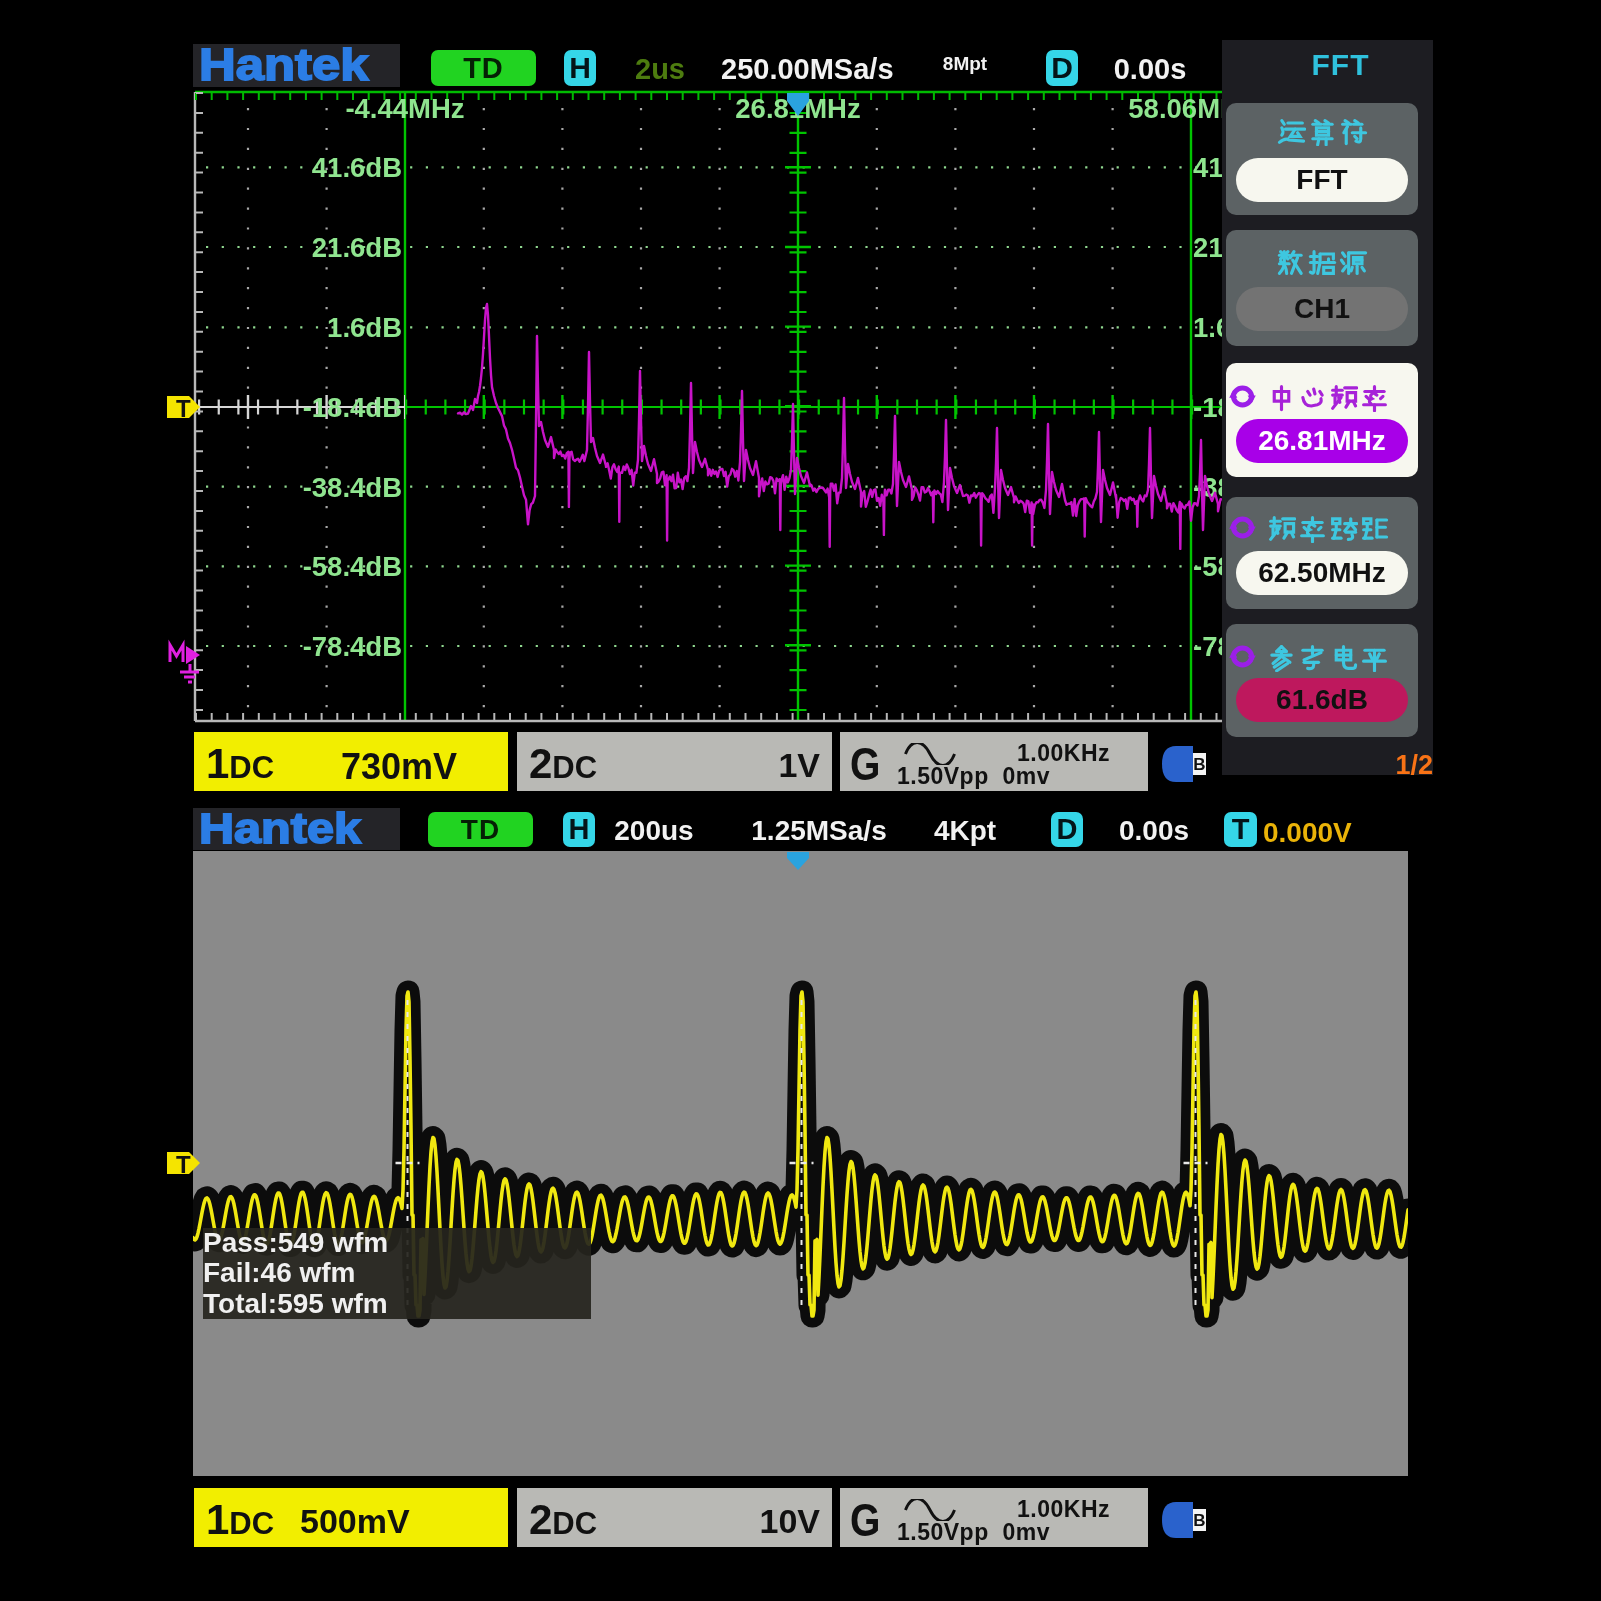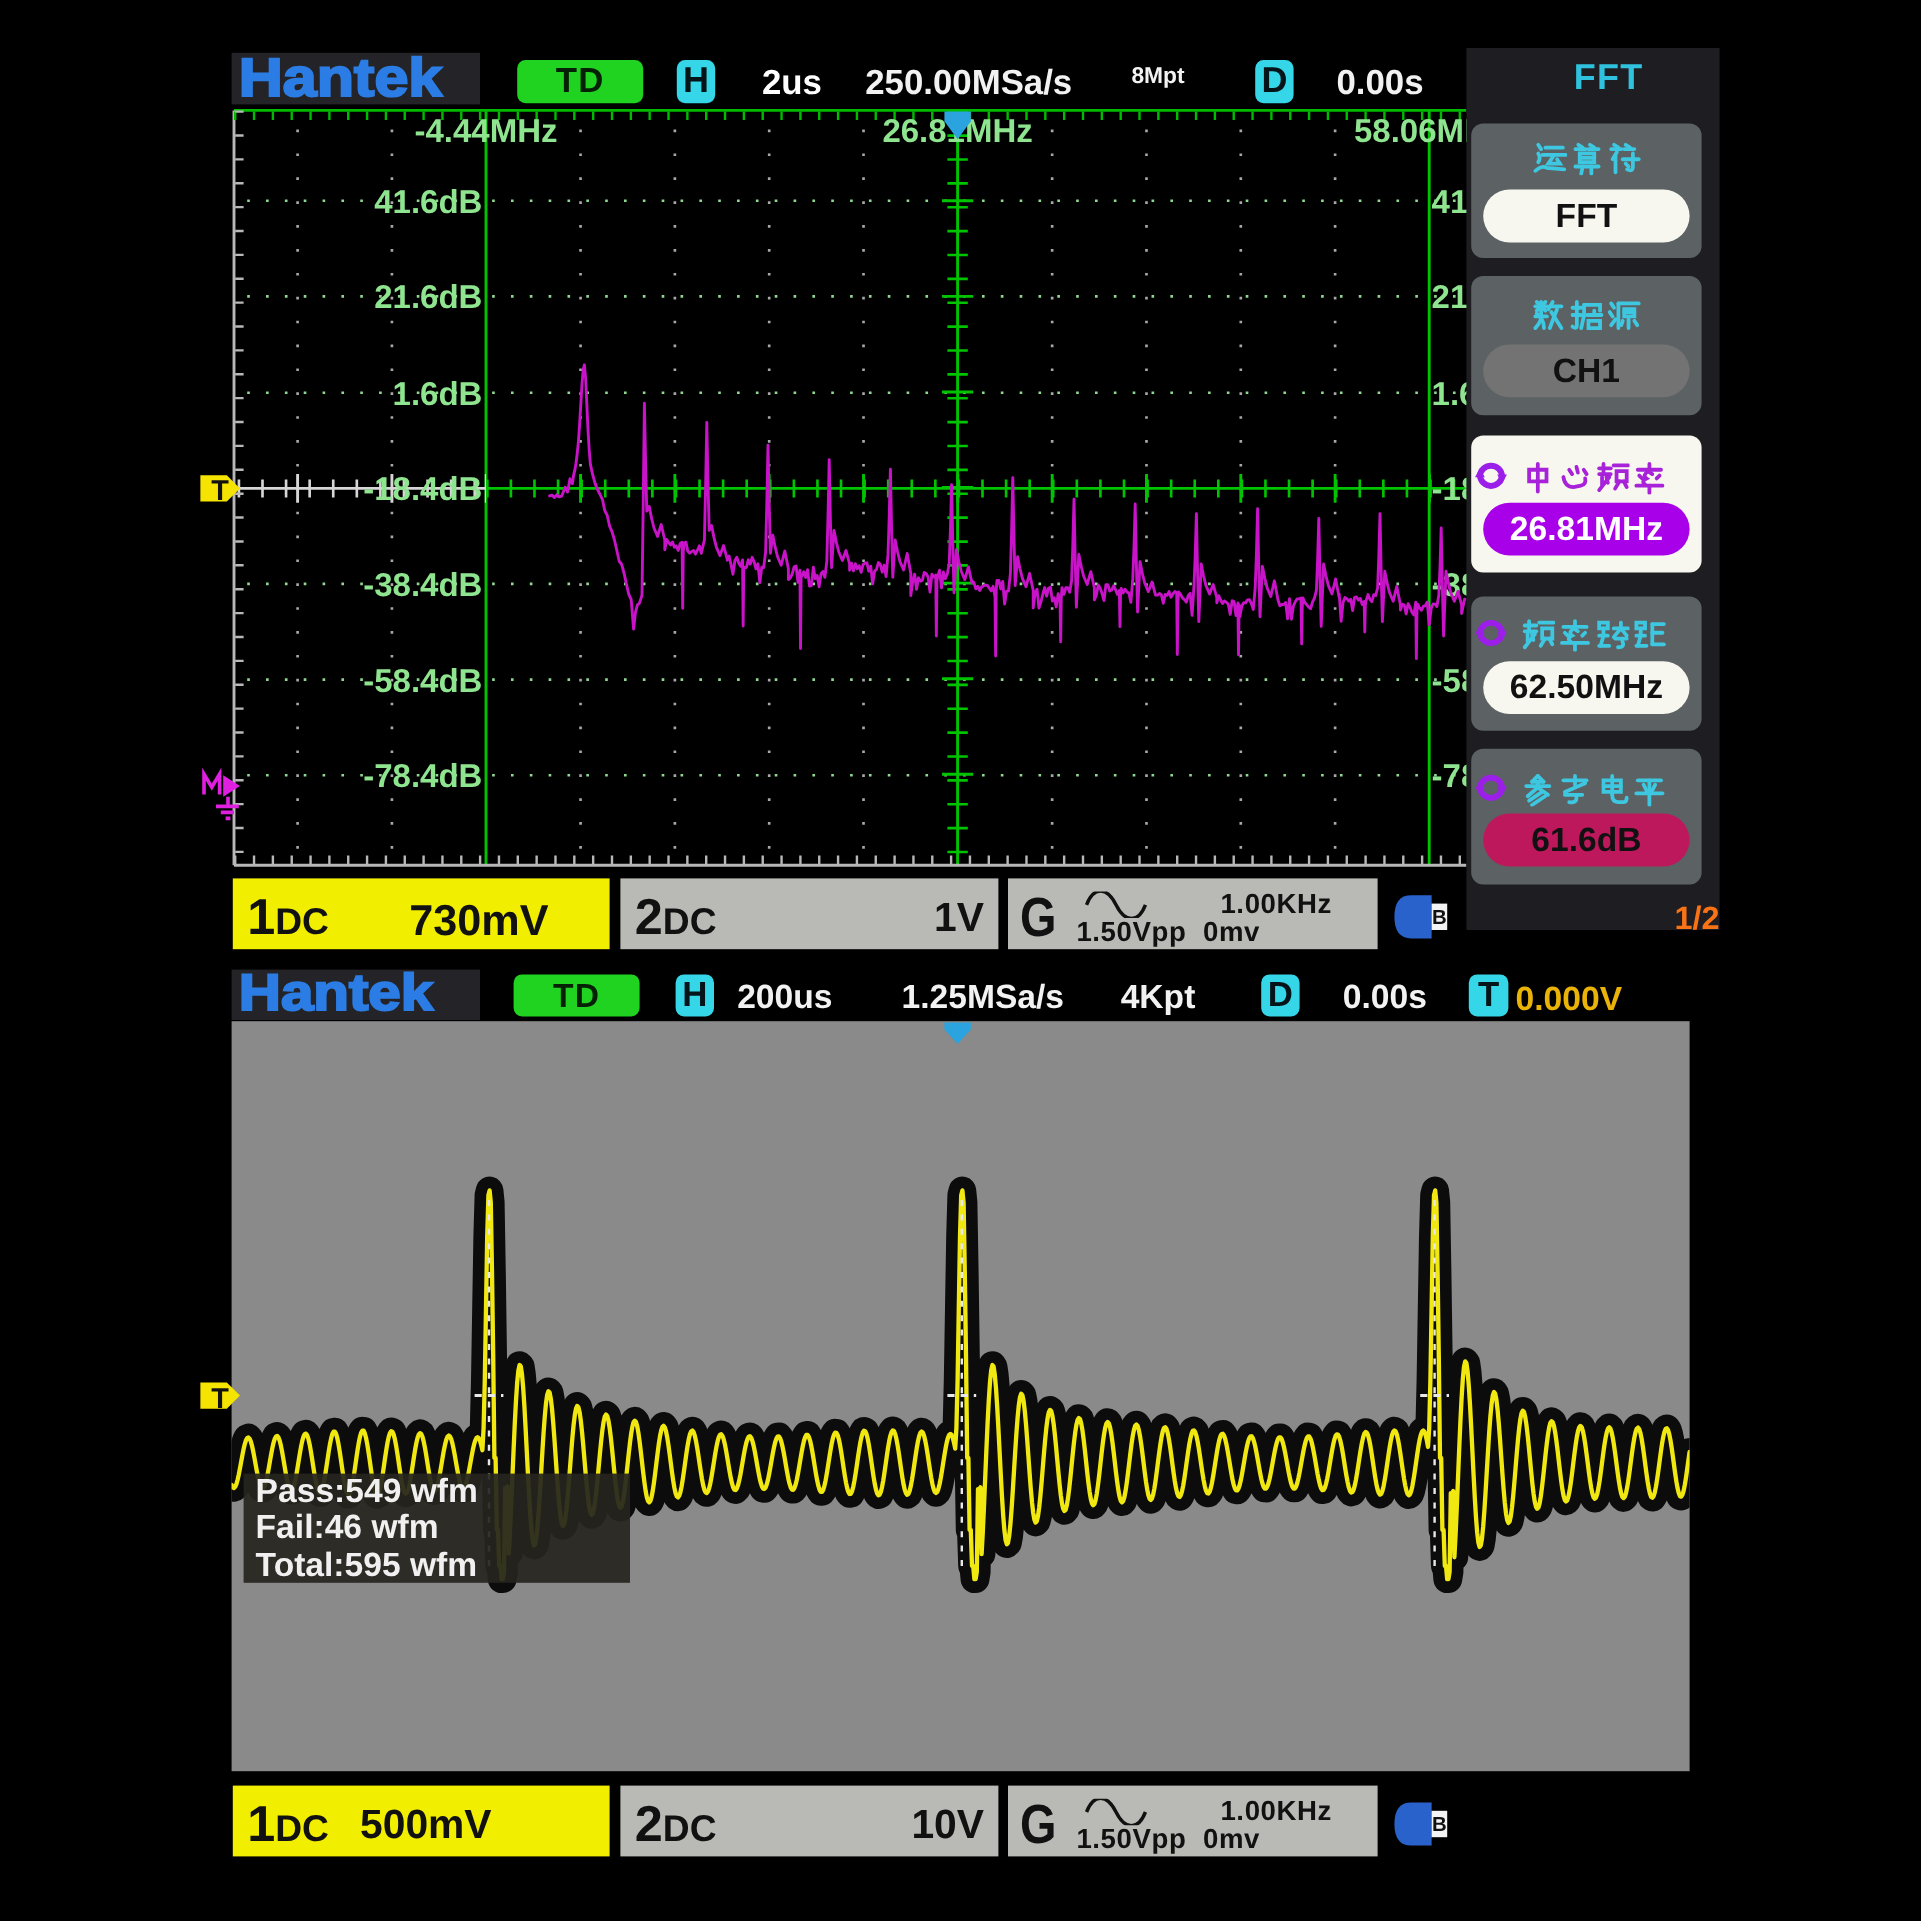--- a/index.html
+++ b/index.html
@@ -89,21 +89,21 @@
 <line x1="1183.5" y1="1163" x2="1207.5" y2="1163" stroke="#e8e8e8" stroke-width="2.5" stroke-dasharray="6 5"></line>
 </g>
 <path d="M787 852 h22 v6 l-11 12 l-11 -12 z" fill="#2aa3df"></path>
 <path d="M167 1152 h22 l11 11 l-11 11 h-22 z" fill="#f5e400"></path>
 <text x="176" y="1173" font-family="Liberation Sans, sans-serif" font-weight="bold" font-size="24px" fill="#111">T</text>
 </svg>
 <div class="a" style="left:193px;top:44px;width:207px;height:43px;background:#242428"></div>
 <div class="a bold" style="left:199px;top:44px;width:203px;height:43px;line-height:41px;font-size:45px;color:#2b7de5;-webkit-text-stroke:1.8px #2b7de5;transform:scaleX(1.13);transform-origin:left">Hantek</div>
 <div class="a bold" style="left:431px;top:50px;width:105px;height:36px;background:#21d321;border-radius:7px;color:#052005;font-size:29px;text-align:center;line-height:36px;letter-spacing:1px">TD</div>
 <div class="a bold" style="left:564px;top:50px;width:32px;height:36px;background:#35d6e8;border-radius:7px;color:#041418;font-size:30px;text-align:center;line-height:36px">H</div>
-<div class="a bold" style="left:600px;top:53px;width:120px;font-size:29px;color:#ffffff;text-align:center">2us</div>
+<div class="a bold" style="left:600px;top:53px;width:120px;font-size:29px;color:#4d7c0f;text-align:center">2us</div>
 <div class="a bold" style="left:721px;top:53px;width:170px;font-size:29px;color:#f2f2f2;text-align:center">250.00MSa/s</div>
 <div class="a bold" style="left:915px;top:53px;width:100px;font-size:19px;color:#f2f2f2;text-align:center">8Mpt</div>
 <div class="a bold" style="left:1046px;top:50px;width:32px;height:36px;background:#35d6e8;border-radius:7px;color:#041418;font-size:30px;text-align:center;line-height:36px">D</div>
 <div class="a bold" style="left:1100px;top:53px;width:100px;font-size:29px;color:#f2f2f2;text-align:center">0.00s</div>
 <div class="a" style="left:194px;top:732px;width:314px;height:59px;background:#f2ee00"></div>
 <div class="a bold" style="left:206px;top:740px;font-size:42px;color:#111">1<span style="font-size:31px">DC</span></div>
 <div class="a bold" style="left:300px;top:746px;width:198px;font-size:36px;color:#111;text-align:center">730mV</div>
 <div class="a" style="left:517px;top:732px;width:315px;height:59px;background:#b9b9b5"></div>
 <div class="a bold" style="left:529px;top:740px;font-size:42px;color:#111">2<span style="font-size:31px">DC</span></div>
 <div class="a bold" style="left:620px;top:746px;width:200px;font-size:34px;color:#111;text-align:right">1V</div>
@@ -358,21 +358,21 @@
 <div class="a bold" style="left:199px;top:808px;width:203px;height:42px;line-height:40px;font-size:43px;color:#2b7de5;-webkit-text-stroke:1.8px #2b7de5;transform:scaleX(1.13);transform-origin:left">Hantek</div>
 <div class="a bold" style="left:428px;top:812px;width:105px;height:35px;background:#21d321;border-radius:7px;color:#052005;font-size:28px;text-align:center;line-height:35px;letter-spacing:1px">TD</div>
 <div class="a bold" style="left:563px;top:812px;width:32px;height:35px;background:#35d6e8;border-radius:7px;color:#041418;font-size:29px;text-align:center;line-height:35px">H</div>
 <div class="a bold" style="left:594px;top:815px;width:120px;font-size:28px;color:#f2f2f2;text-align:center">200us</div>
 <div class="a bold" style="left:734px;top:815px;width:170px;font-size:28px;color:#f2f2f2;text-align:center">1.25MSa/s</div>
 <div class="a bold" style="left:915px;top:815px;width:100px;font-size:28px;color:#f2f2f2;text-align:center">4Kpt</div>
 <div class="a bold" style="left:1051px;top:812px;width:32px;height:35px;background:#35d6e8;border-radius:7px;color:#041418;font-size:29px;text-align:center;line-height:35px">D</div>
 <div class="a bold" style="left:1104px;top:815px;width:100px;font-size:28px;color:#f2f2f2;text-align:center">0.00s</div>
 <div class="a bold" style="left:1224px;top:812px;width:33px;height:35px;background:#35d6e8;border-radius:7px;color:#041418;font-size:29px;text-align:center;line-height:35px">T</div>
 <div class="a bold" style="left:1263px;top:817px;font-size:28px;color:#eab308">0.000V</div>
-<div class="a bold" style="left:203px;top:1228px;width:322px;height:91px;background:rgba(38,37,30,0.93);color:#f0f0f0;font-size:28px;line-height:30.3px;padding-left:10px;box-sizing:border-box">Pass:549 wfm<br>Fail:46 wfm<br>Total:595 wfm</div>
+<div class="a bold" style="left:203px;top:1228px;width:388px;height:91px;background:rgba(38,37,30,0.93);color:#f0f0f0;font-size:28px;line-height:30.3px;box-sizing:border-box">Pass:549 wfm<br>Fail:46 wfm<br>Total:595 wfm</div>
 <div class="a" style="left:194px;top:1488px;width:314px;height:59px;background:#f2ee00"></div>
 <div class="a bold" style="left:206px;top:1496px;font-size:42px;color:#111">1<span style="font-size:31px">DC</span></div>
 <div class="a bold" style="left:300px;top:1502px;width:198px;font-size:34px;color:#111;">500mV</div>
 <div class="a" style="left:517px;top:1488px;width:315px;height:59px;background:#b9b9b5"></div>
 <div class="a bold" style="left:529px;top:1496px;font-size:42px;color:#111">2<span style="font-size:31px">DC</span></div>
 <div class="a bold" style="left:620px;top:1502px;width:200px;font-size:34px;color:#111;text-align:right">10V</div>
 <div class="a" style="left:840px;top:1488px;width:308px;height:59px;background:#b9b9b5"></div>
 <div class="a bold" style="left:850px;top:1493px;font-size:46px;color:#111;transform:scaleX(0.85);transform-origin:left">G</div>
 <div class="a" style="left:900px;top:1499px"><svg width="60" height="22" viewBox="0 0 62 26">
       <path d="M2 13 C 9 -5, 22 -5, 31 13 S 53 31, 60 13" stroke="#111" stroke-width="3.4" fill="none"></path>

